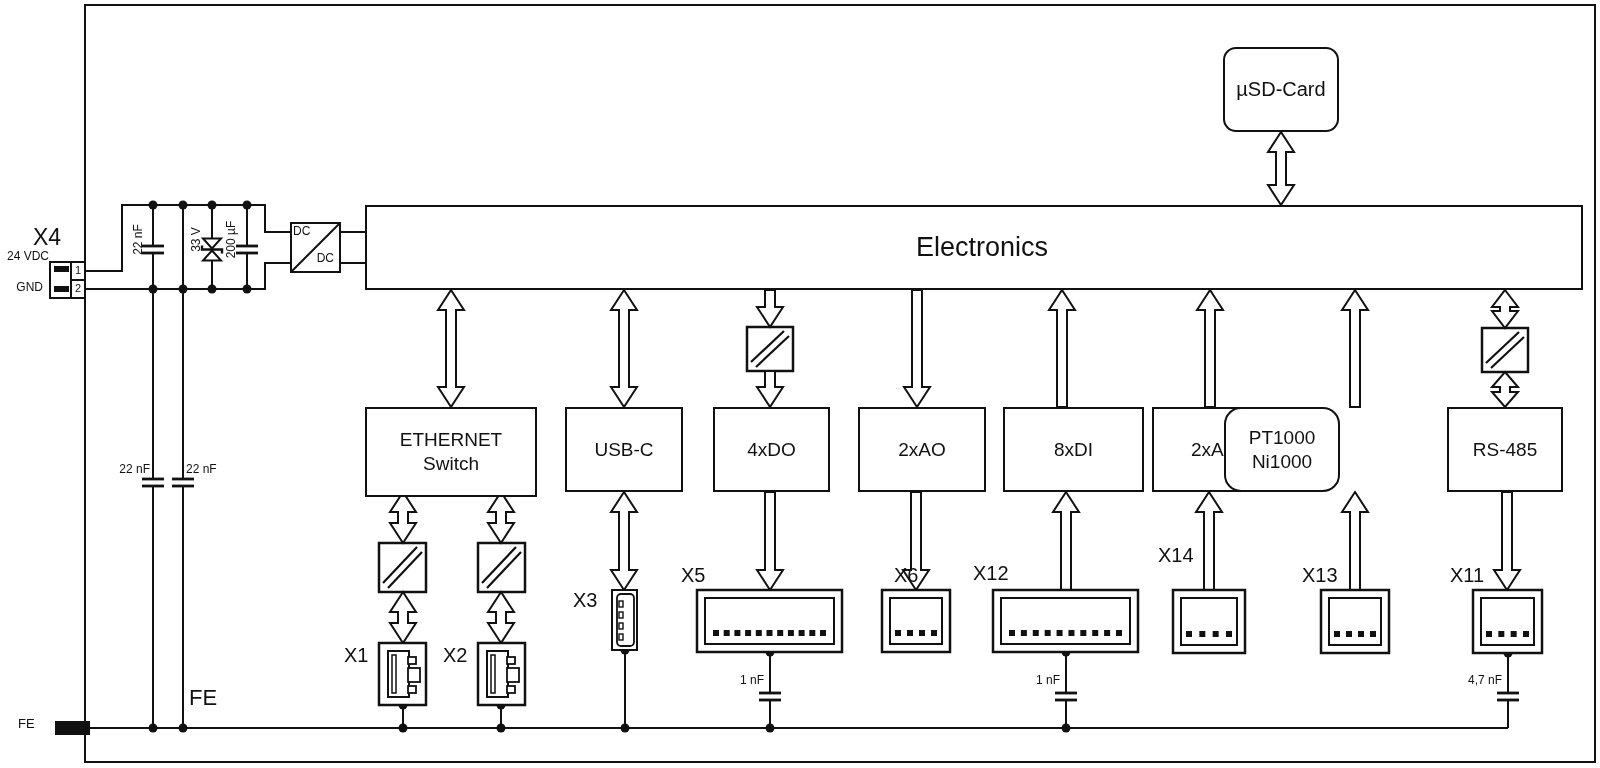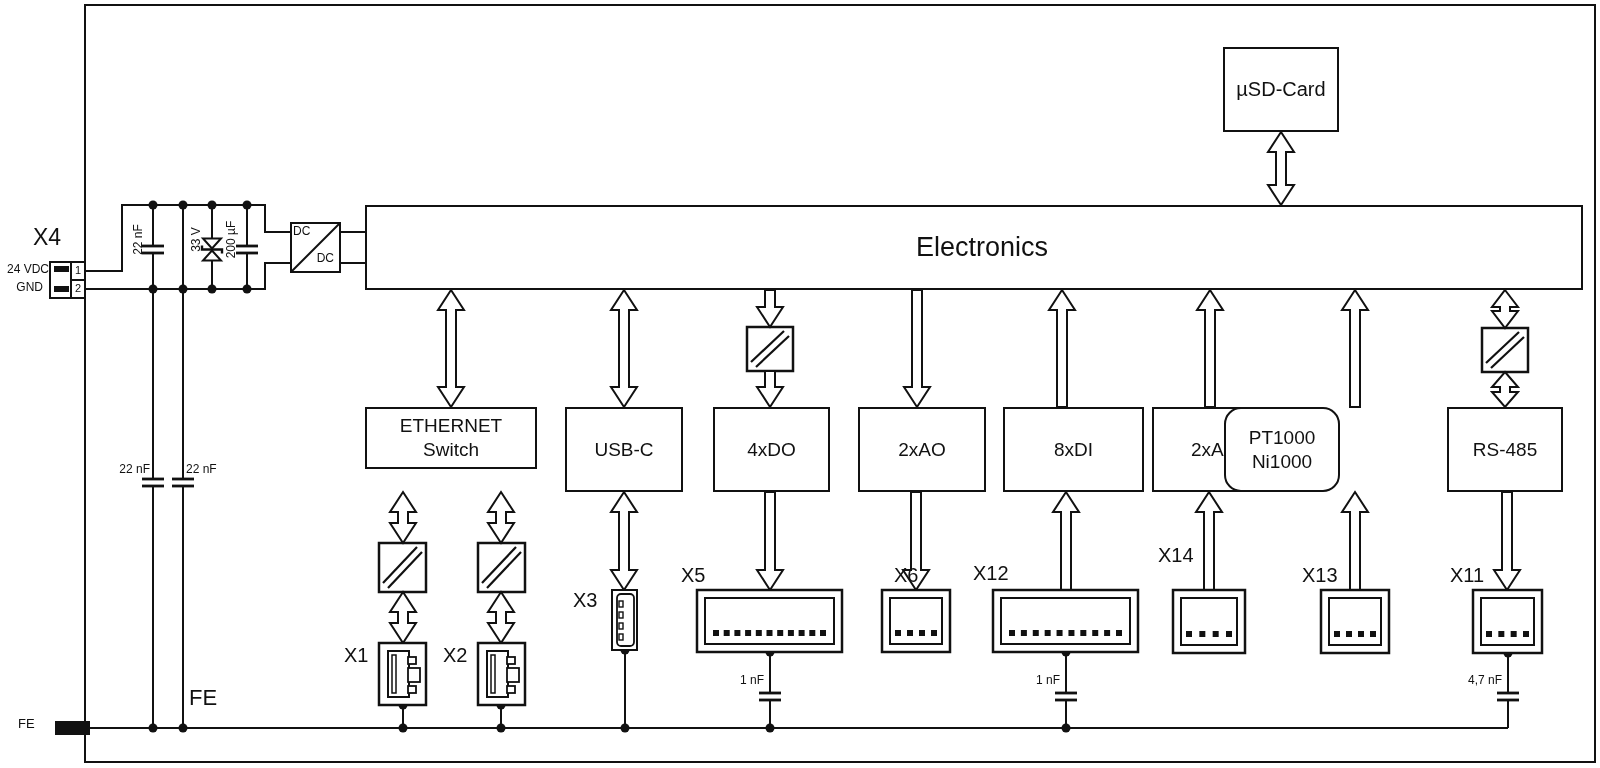--- a/index.html
+++ b/index.html
@@ -191,25 +191,25 @@
       <rect x="1481" y="598" width="53" height="47" fill="#fff" stroke="#111" stroke-width="2"></rect>
       <rect x="1486" y="631" width="6" height="6" fill="#111" stroke="none" stroke-width="0"></rect>
       <rect x="1498.3333333333333" y="631" width="6" height="6" fill="#111" stroke="none" stroke-width="0"></rect>
       <rect x="1510.6666666666667" y="631" width="6" height="6" fill="#111" stroke="none" stroke-width="0"></rect>
       <rect x="1523" y="631" width="6" height="6" fill="#111" stroke="none" stroke-width="0"></rect>
     </svg>
 
   <div class="box" style="left:365px;top:205px;width:1218px;height:85px;font-size:27px;padding-left:16px;">
     <span>Electronics</span>
   </div>
-  <div class="box" style="left:1223px;top:47px;width:116px;height:85px;font-size:20px;border-width:2px;">
+  <div class="box" style="left:1223px;top:47px;width:116px;height:85px;font-size:20px;border-width:2px;border-radius:13px;">
     <span>µSD-Card</span>
   </div>
 
-  <div class="box blk" style="left:365px;top:407px;width:172px;height:62px;">
+  <div class="box blk" style="left:365px;top:407px;width:172px;height:90px;">
     <span>ETHERNET</span>
     <span>Switch</span>
   </div>
   <div class="box blk" style="left:565px;top:407px;width:118px;height:85px;">
     <span>USB-C</span>
   </div>
   <div class="box blk" style="left:713px;top:407px;width:117px;height:85px;">
     <span>4xDO</span>
   </div>
   <div class="box blk" style="left:858px;top:407px;width:128px;height:85px;">
@@ -223,21 +223,21 @@
   </div>
   <div class="box blk" style="left:1224px;top:407px;width:116px;height:85px;border-radius:17px;">
     <span>PT1000</span>
     <span>Ni1000</span>
   </div>
   <div class="box blk" style="left:1447px;top:407px;width:116px;height:85px;justify-content:center;">
     <span>RS-485</span>
   </div>
 
   <div class="lbl" style="left:33px;top:224px;font-size:23px;">X4</div>
-  <div class="lbl r" style="left:0px;top:263px;width:49px;font-size:12px;">24 VDC</div>
+  <div class="lbl r" style="left:0px;top:250px;width:49px;font-size:12px;">24 VDC</div>
   <div class="lbl r" style="left:0px;top:281px;width:43px;font-size:12px;">GND</div>
   <div class="lbl c" style="left:71px;top:264px;width:14px;font-size:11px;">1</div>
   <div class="lbl c" style="left:71px;top:282px;width:14px;font-size:11px;">2</div>
   <div class="lbl rot" style="left:112px;top:232px;width:52px;height:15px;font-size:12px;">22 nF</div>
   <div class="lbl rot" style="left:170px;top:232px;width:52px;height:15px;font-size:12px;">33 V</div>
   <div class="lbl rot" style="left:201px;top:232px;width:60px;height:15px;font-size:12px;">200 µF</div>
   <div class="lbl" style="left:293px;top:225px;font-size:12px;">DC</div>
   <div class="lbl r" style="left:296px;top:252px;width:38px;font-size:12px;">DC</div>
   <div class="lbl r" style="left:108px;top:463px;width:42px;font-size:12px;">22 nF</div>
   <div class="lbl" style="left:186px;top:463px;font-size:12px;">22 nF</div>

